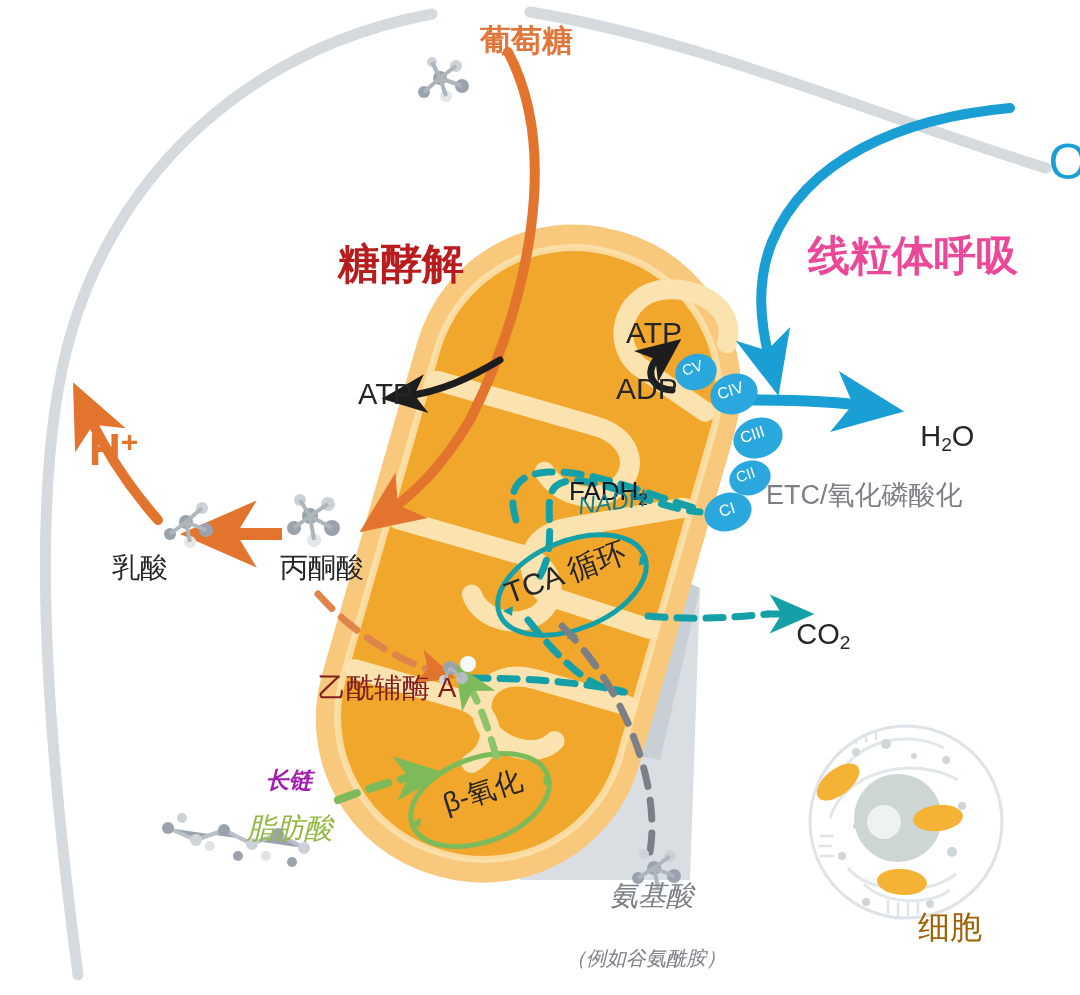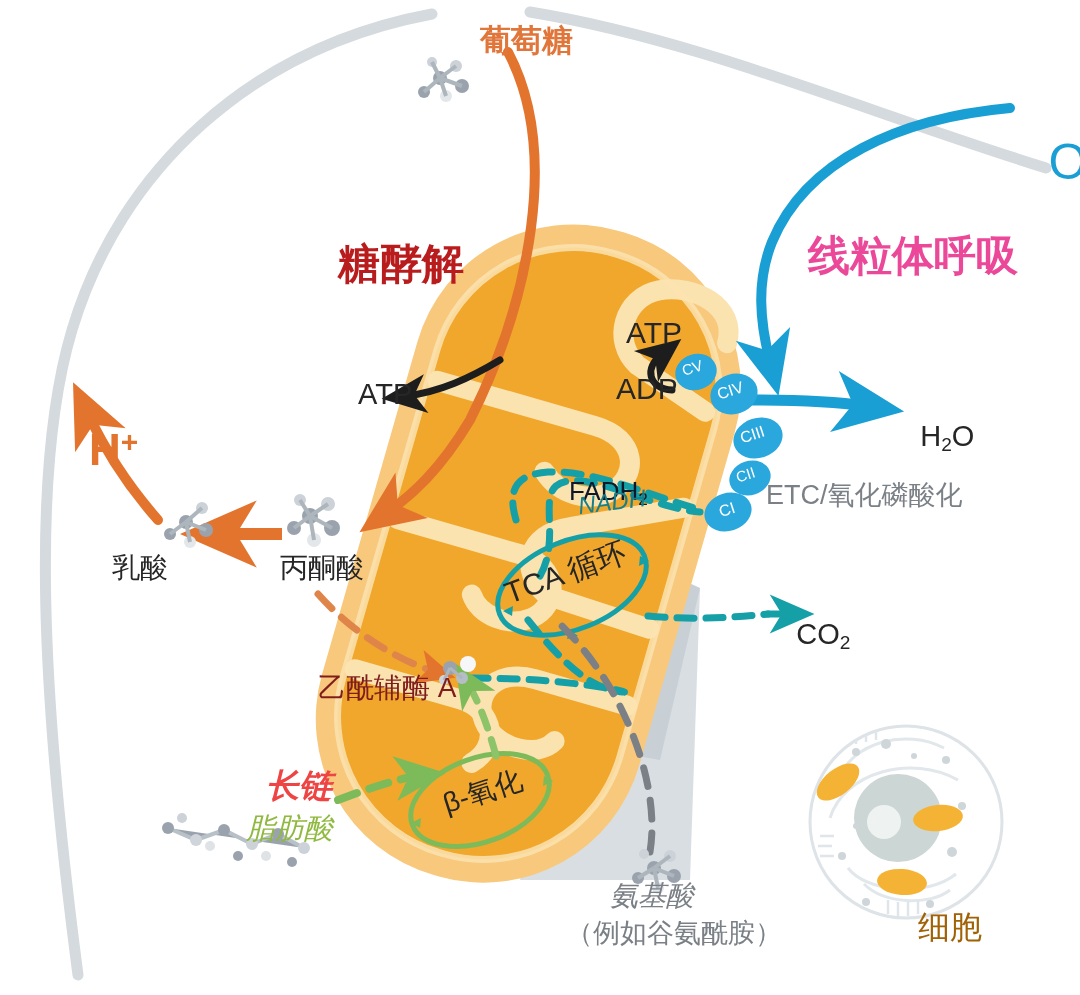--- a/index.html
+++ b/index.html
@@ -280,25 +280,25 @@
   <div class="lbl" style="left:502px;top:556px;font-size:30px;color:#262626;transform:rotate(-20deg);">TCA 循环</div>
 
   <div class="lbl" style="left:308px;top:672px;font-size:28px;color:#7f1d1d;margin-left:10px;">乙酰辅酶 A</div>
 
   <div class="lbl" style="left:442px;top:776px;font-size:28px;color:#262626;transform:rotate(-18deg);">β-氧化</div>
 
   <div class="lbl" style="left:112px;top:552px;font-size:28px;color:#262626;text-align:right;">乳酸</div>
 
   <div class="lbl" style="left:280px;top:552px;font-size:28px;color:#262626;text-align:right;">丙酮酸</div>
 
-  <div class="lbl" style="left:266px;top:768px;font-size:33px;color:#ef4444;font-style:italic;font-weight:bold;">长链</div>
+  <div class="lbl" style="left:266px;top:768px;font-size:23px;color:#a21caf;font-style:italic;font-weight:bold;">长链</div>
   <div class="lbl" style="left:246px;top:812px;font-size:29px;color:#8fb93f;font-style:italic;font-weight:normal;">脂肪酸</div>
 
   <div class="lbl" style="left:610px;top:880px;font-size:28px;color:#7b8086;font-style:italic;">氨基酸</div>
-  <div class="lbl" style="left:566px;top:918px;font-size:27px;color:#7b8086;">（例如谷氨酰胺）</div>
+  <div class="lbl" style="left:566px;top:947px;font-size:20px;color:#7b8086;font-style:italic;">（例如谷氨酰胺）</div>
 
   <div class="lbl" style="left:766px;top:480px;font-size:27px;color:#7b8086;">ETC/氧化磷酸化</div>
 
   <div class="lbl" style="left:918px;top:910px;font-size:32px;color:#a16207;">细胞</div>
 
   <div class="lbl" style="left:682px;top:360px;font-size:15px;color:#ffffff;transform:rotate(-18deg);">CV</div>
   <div class="lbl" style="left:717px;top:382px;font-size:16px;color:#ffffff;transform:rotate(-18deg);">CIV</div>
   <div class="lbl" style="left:740px;top:426px;font-size:16px;color:#ffffff;transform:rotate(-18deg);">CIII</div>
   <div class="lbl" style="left:736px;top:467px;font-size:15px;color:#ffffff;transform:rotate(-18deg);">CII</div>
   <div class="lbl" style="left:719px;top:501px;font-size:16px;color:#ffffff;transform:rotate(-18deg);">CI</div>

